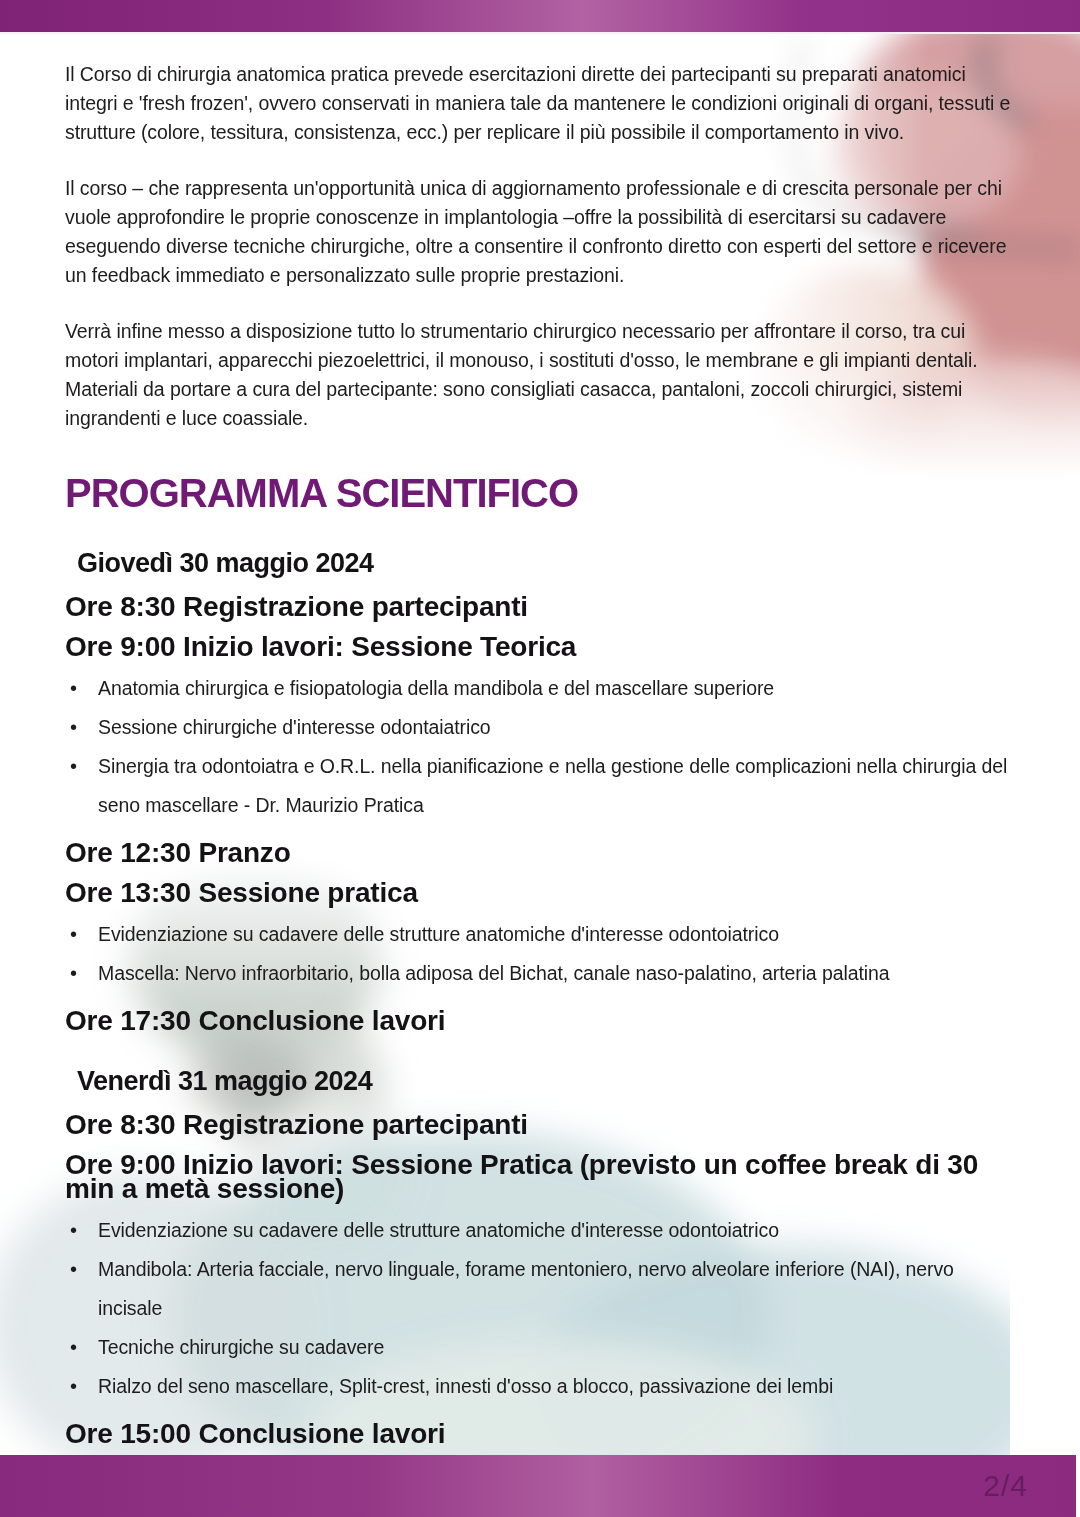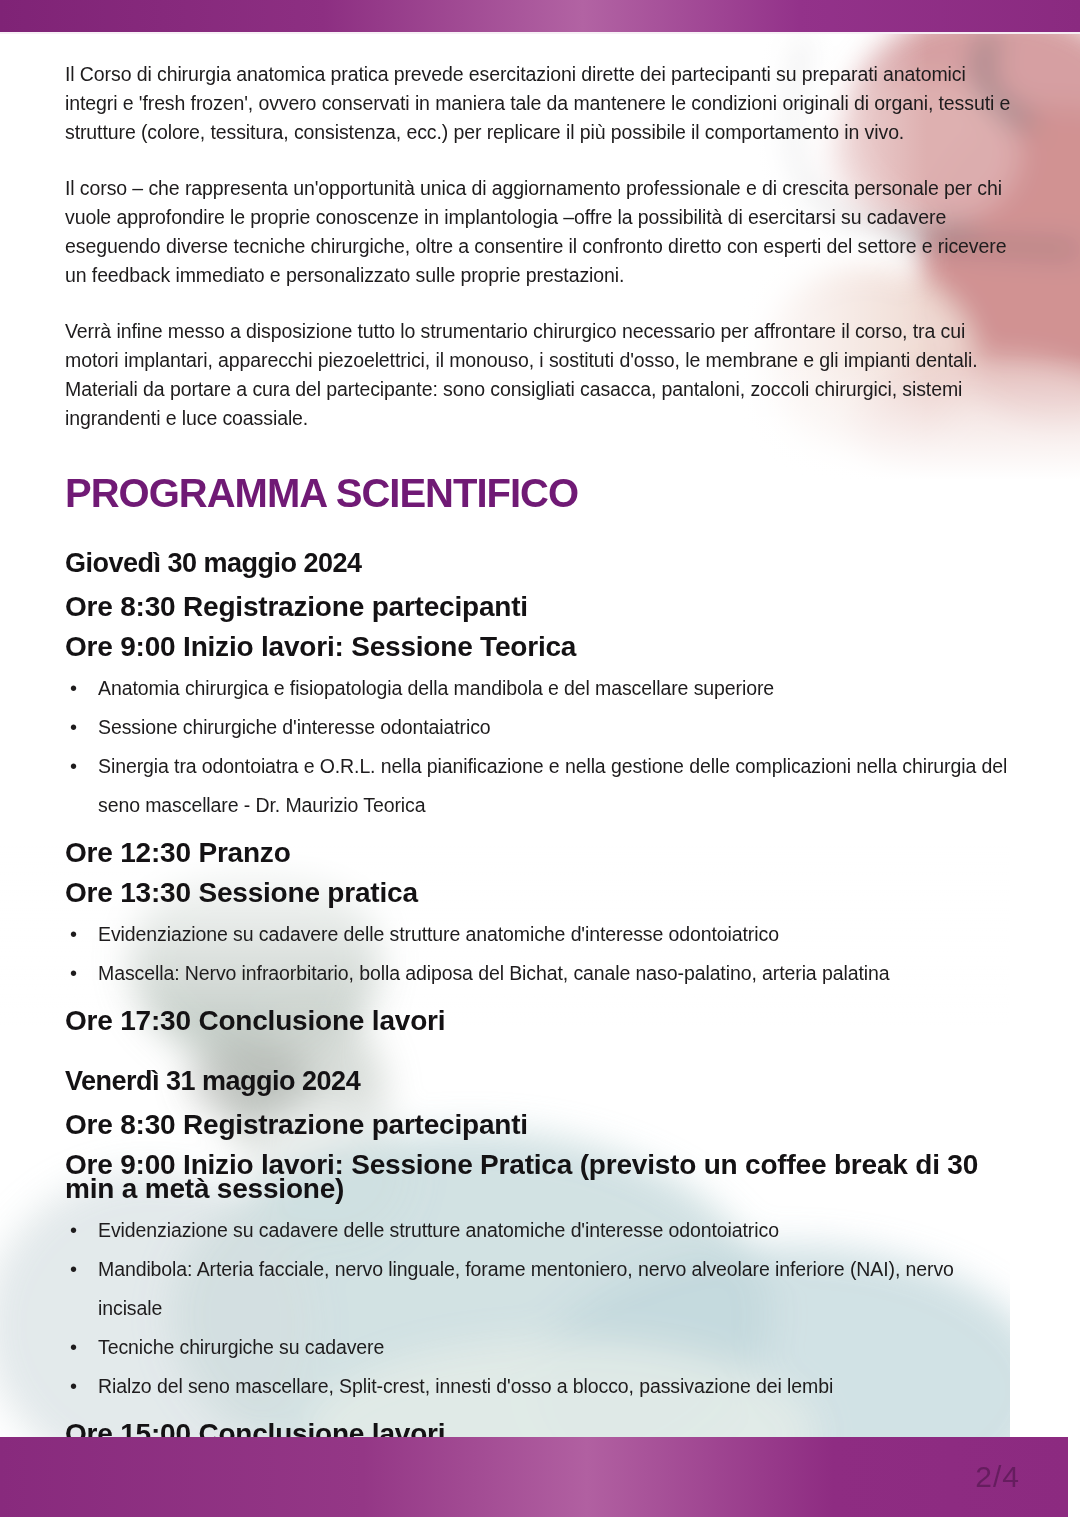--- a/index.html
+++ b/index.html
@@ -13,21 +13,21 @@
     color: #1e1c1d;
   }
 
   
   .top-bar {
     position: absolute; top: 0; left: 0; right: 0; height: 32px; z-index: 3;
     background: linear-gradient(90deg,#7f2376 0%,#8d2f82 30%,#b263a3 54%,#93328a 74%,#8a2a80 100%);
     box-shadow: 0 2px 0 rgba(247,239,246,0.95);
   }
   .bottom-bar {
-    position: absolute; bottom: 0; left: 0; right: 12px; height: 80px; z-index: 3;
+    position: absolute; bottom: 0; left: 0; right: 4px; height: 62px; z-index: 3;
     background: linear-gradient(90deg,#882a7d 0%,#943786 34%,#b160a1 55%,#8e2c82 78%,#8c2a80 100%);
     display: flex; align-items: center; justify-content: flex-end;
     padding-right: 48px; box-sizing: border-box;
   }
   .page-num {
     font-size: 30px; font-weight: 400; letter-spacing: 1px;
     color: rgba(40,8,40,0.38);
   }
 
   
@@ -44,21 +44,21 @@
     width: 950px;
     font-size: 19.5px; line-height: 29px; letter-spacing: -0.1px;
     margin: 0 0 27px 0;
   }
   h1.section-title {
     margin: 38px 0 0 0;
     font-size: 40px; line-height: 44px; font-weight: bold; letter-spacing: -1px;
     color: #701a75;
   }
   h2.day-heading {
-    margin: 33px 0 0 0;
+    margin: 33px 0 0 12px;
     font-size: 27px; line-height: 31px; font-weight: bold; letter-spacing: -0.5px;
     color: #141214;
   }
   p.time-line {
     margin: 16px 0 0 0;
     font-size: 28px; line-height: 24px; font-weight: bold; letter-spacing: -0.2px;
     color: #141214;
     max-width: 950px;
   }
   ul.bullets { margin: 10px 0 0 0; padding: 0; list-style: none; }
@@ -145,21 +145,21 @@
 
     <section>
       <h2 class="day-heading">Giovedì 30 maggio 2024</h2>
 
       <p class="time-line">Ore 8:30 Registrazione partecipanti</p>
       <p class="time-line">Ore 9:00 Inizio lavori: Sessione Teorica</p>
 
       <ul class="bullets">
         <li><span class="dot">•</span><span>Anatomia chirurgica e fisiopatologia della mandibola e del mascellare superiore</span></li>
         <li><span class="dot">•</span><span>Sessione chirurgiche d'interesse odontaiatrico</span></li>
-        <li><span class="dot">•</span><span>Sinergia tra odontoiatra e O.R.L. nella pianificazione e nella gestione delle complicazioni nella chirurgia del seno mascellare - Dr. Maurizio Teorica</span></li>
+        <li><span class="dot">•</span><span>Sinergia tra odontoiatra e O.R.L. nella pianificazione e nella gestione delle complicazioni nella chirurgia del seno mascellare - Dr. Maurizio Pratica</span></li>
       </ul>
 
       <p class="time-line">Ore 12:30 Pranzo</p>
       <p class="time-line">Ore 13:30 Sessione pratica</p>
 
       <ul class="bullets">
         <li><span class="dot">•</span><span>Evidenziazione su cadavere delle strutture anatomiche d'interesse odontoiatrico</span></li>
         <li><span class="dot">•</span><span>Mascella: Nervo infraorbitario, bolla adiposa del Bichat, canale naso-palatino, arteria palatina</span></li>
       </ul>
 

